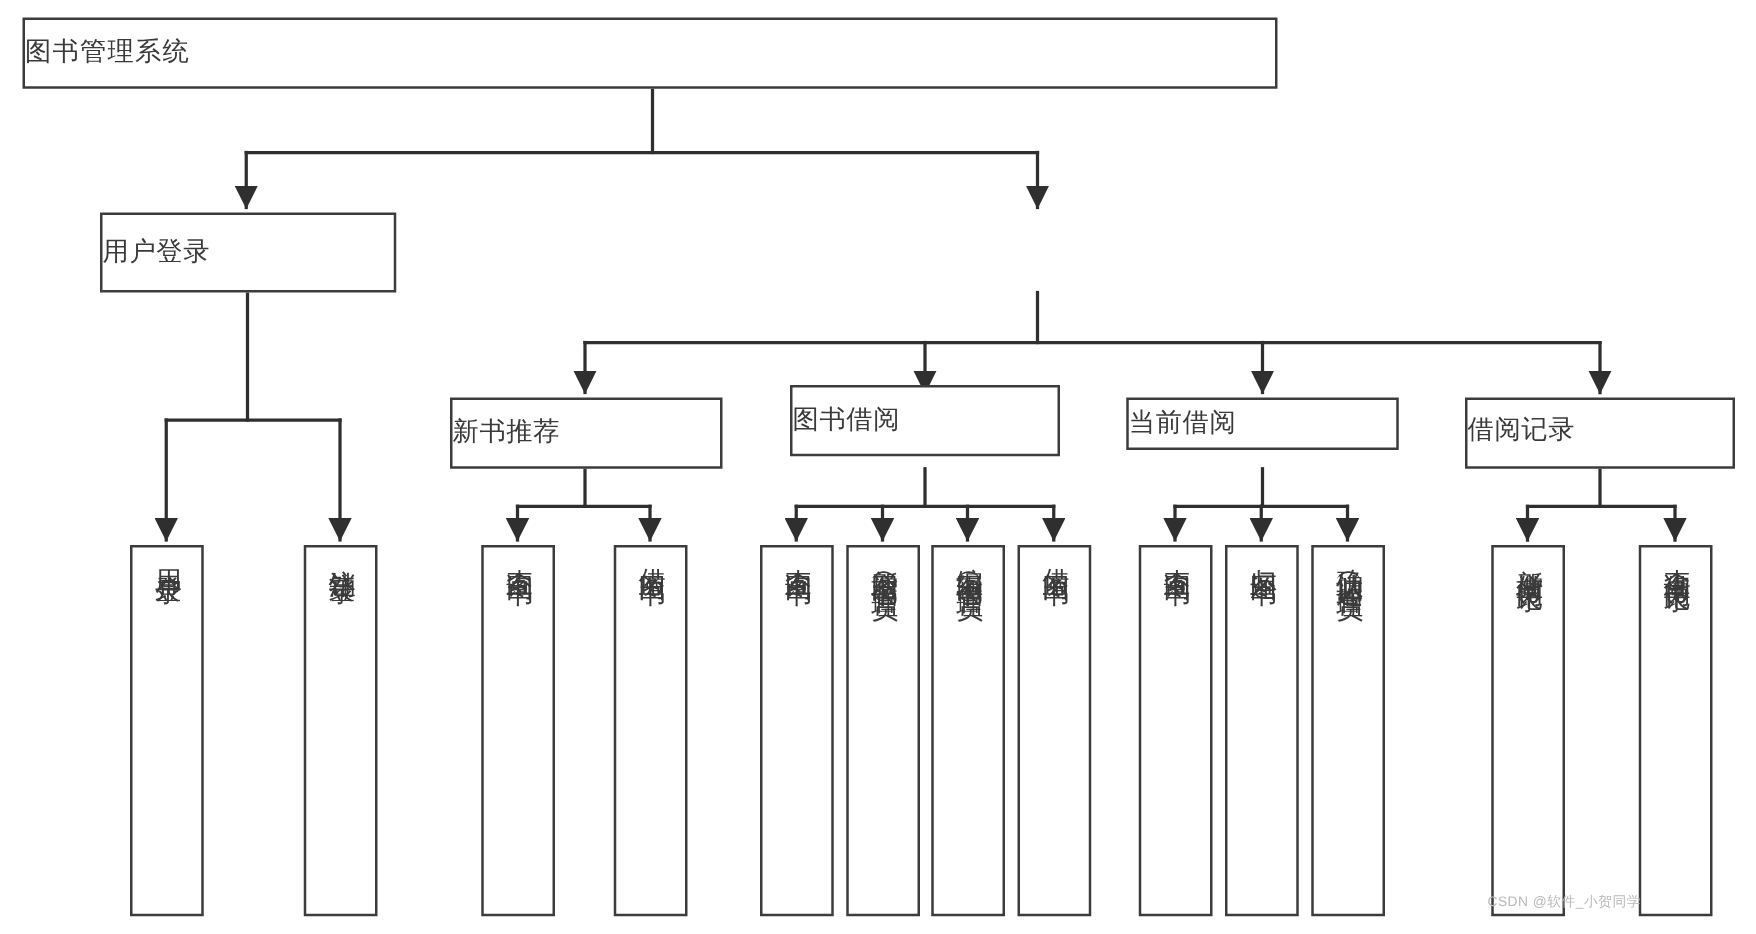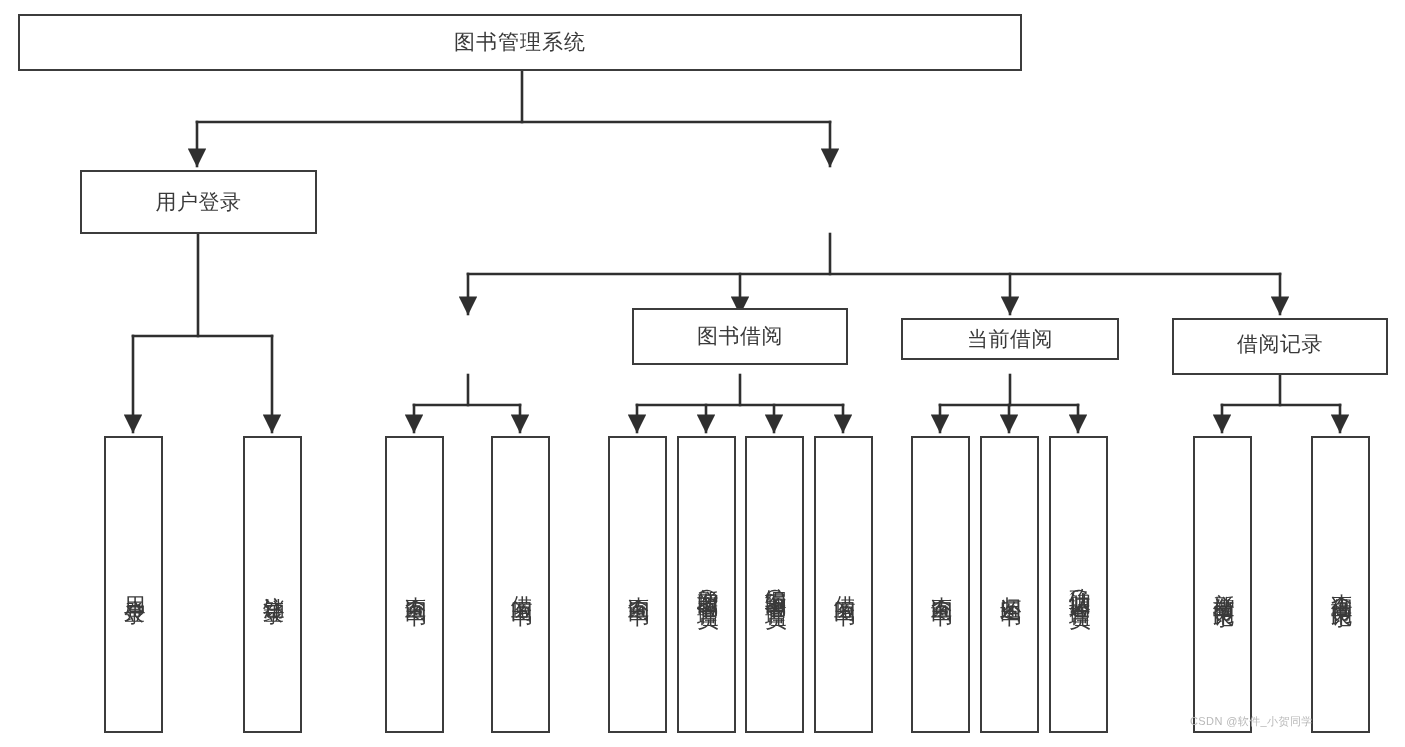--- a/index.html
+++ b/index.html
@@ -26,21 +26,20 @@
     height: 747px;
     display: block;
   }
   .node {
     position: absolute;
     box-sizing: border-box;
     background: #ffffff;
     border: 2.4px solid #3c3c3c;
     display: flex;
     align-items: center;
-    justify-content: center;
     color: #3a3a3a;
     line-height: 1.18;
   }
   .node-h {
     font-size: 21px;
     letter-spacing: 0.5px;
   }
   .node-root {
     font-size: 21px;
     letter-spacing: 1px;
@@ -127,20 +126,23 @@
 
   <div class="node node-root" style="left:18px; top:14px; width:1004px; height:57px;">
     <span>图书管理系统</span>
   </div>
 
   <div class="node node-h" style="left:80px; top:170px; width:237px; height:64px;">
     <span>用户登录</span>
   </div>
 
 
+  <div class="node node-h" style="left:360px; top:318px; width:218px; height:57px;">
+    <span>新书推荐</span>
+  </div>
 
   <div class="node node-h" style="left:632px; top:308px; width:216px; height:57px;">
     <span>图书借阅</span>
   </div>
 
   <div class="node node-h" style="left:901px; top:318px; width:218px; height:42px;">
     <span>当前借阅</span>
   </div>
 
   <div class="node node-h" style="left:1172px; top:318px; width:216px; height:57px;font-family:Liberation Mono, monospace;">

